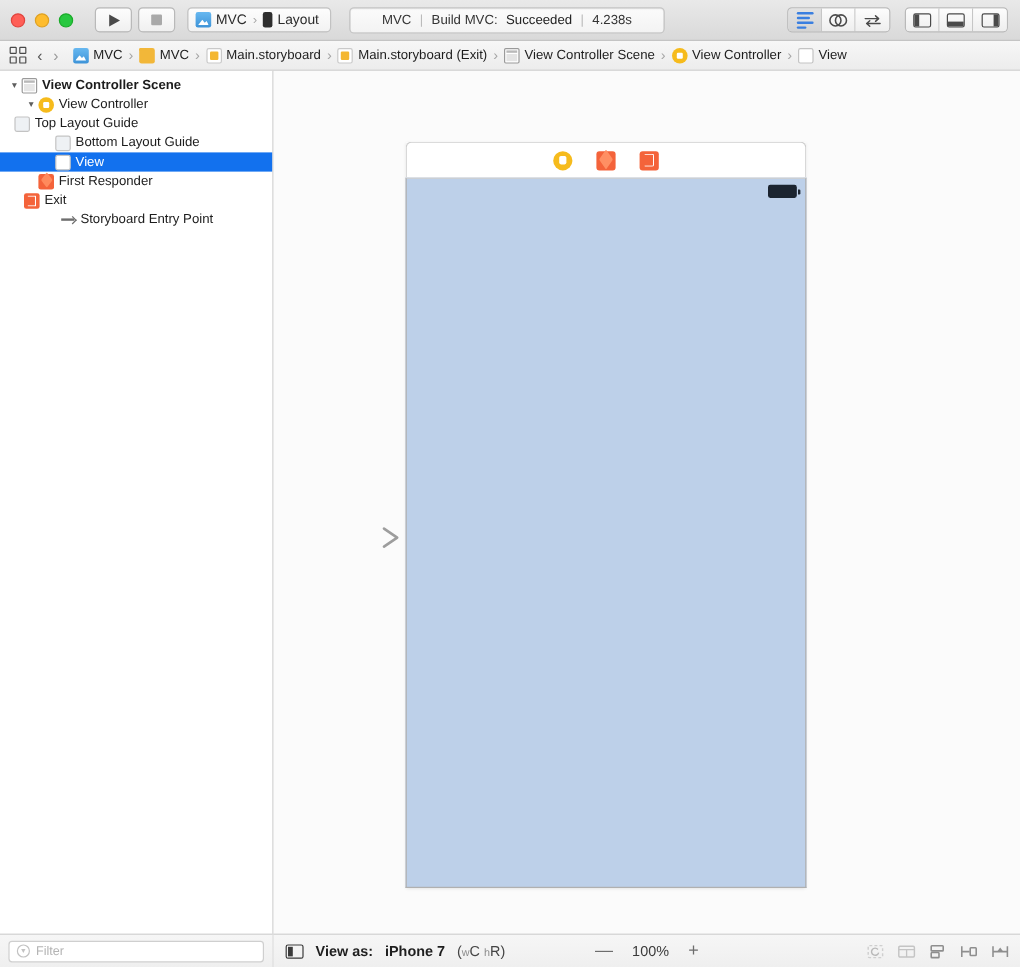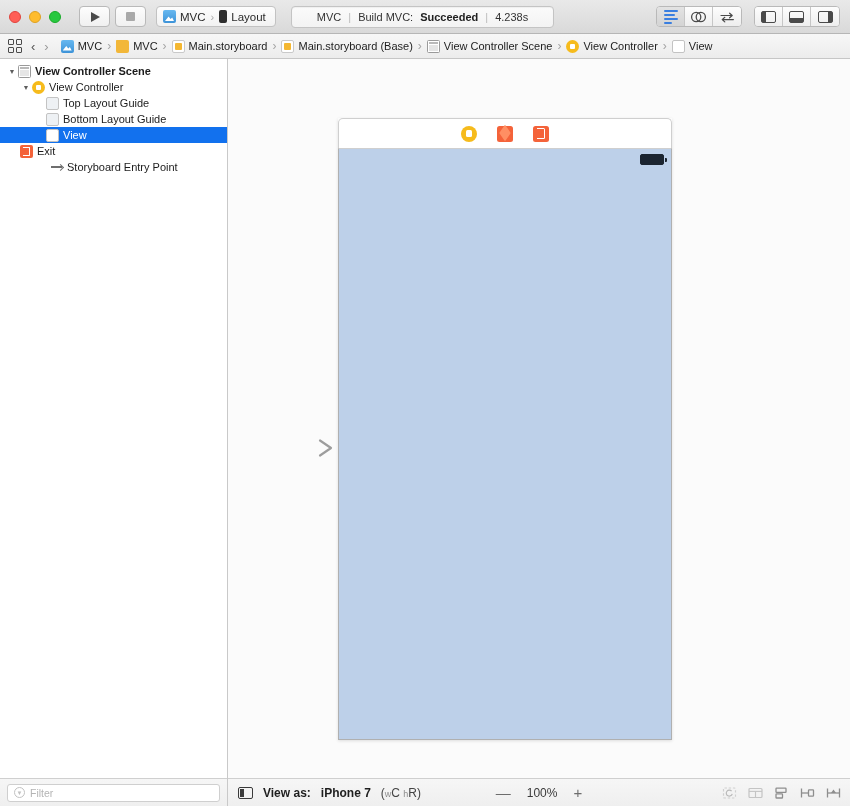--- a/index.html
+++ b/index.html
@@ -65,21 +65,21 @@
   .status-field {
     position: absolute; left: 291px; width: 263px;
     height: 22px; border-radius: 4px;
     background: linear-gradient(to bottom,#fbfbfb,#f3f3f3);
     border: 1px solid #c4c4c4;
     box-shadow: inset 0 1px 1px rgba(0,0,0,.05);
     display: flex; align-items: center; justify-content: center;
     gap: 7px; font-size: 11px; color: #333;
   }
   .status-bar-sep { color: #bbb; }
-  .status-strong { font-weight: bold; color: #222; }
+  .status-strong { font-weight: normal; color: #222; }
 
   .tb-right {
     position: absolute; right: 10px;
     display: flex; align-items: center; gap: 12px;
   }
   .seg-group {
     display: flex; height: 21px;
     border: 1px solid #b9b9b9; border-radius: 4px;
     overflow: hidden; background: #f2f2f2;
   }
@@ -432,21 +432,21 @@
     <span class="crumb-sep">›</span>
 
     <div class="crumb">
       <span class="ic ic-storyboard"></span>
       <span>Main.storyboard</span>
     </div>
     <span class="crumb-sep">›</span>
 
     <div class="crumb">
       <span class="ic ic-storyboard"></span>
-      <span>Main.storyboard (Base)</span>
+      <span>Main.storyboard (Exit)</span>
     </div>
     <span class="crumb-sep">›</span>
 
     <div class="crumb">
       <span class="ic ic-scene"></span>
       <span>View Controller Scene</span>
     </div>
     <span class="crumb-sep">›</span>
 
     <div class="crumb">
@@ -471,38 +471,43 @@
           <span class="row-ic ic-scene2"></span>
           <span style="font-weight:bold">View Controller Scene</span>
         </div>
 
         <div class="row" style="padding-left:20px">
           <span class="tw">▼</span>
           <span class="row-ic ic-vc2"></span>
           <span>View Controller</span>
         </div>
 
-        <div class="row" style="padding-left:34px">
+        <div class="row" style="">
           <span class="tw"></span>
           <span class="row-ic ic-guide alt"></span>
           <span>Top Layout Guide</span>
         </div>
 
         <div class="row" style="padding-left:34px">
           <span class="tw"></span>
           <span class="row-ic ic-guide alt"></span>
           <span>Bottom Layout Guide</span>
         </div>
 
         <div class="row selected" style="padding-left:34px">
           <span class="tw"></span>
           <span class="row-ic ic-viewsq"></span>
           <span>View</span>
         </div>
 
+        <div class="row" style="padding-left:20px">
+          <span class="tw"></span>
+          <span class="row-ic ic-responder"></span>
+          <span>First Responder</span>
+        </div>
 
         <div class="row" style="padding-left:8px">
           <span class="tw"></span>
           <span class="row-ic ic-exit"></span>
           <span>Exit</span>
         </div>
 
         <div class="row" style="padding-left:38px">
           <span class="tw"></span>
           <span class="row-ic ic-entry"></span>

